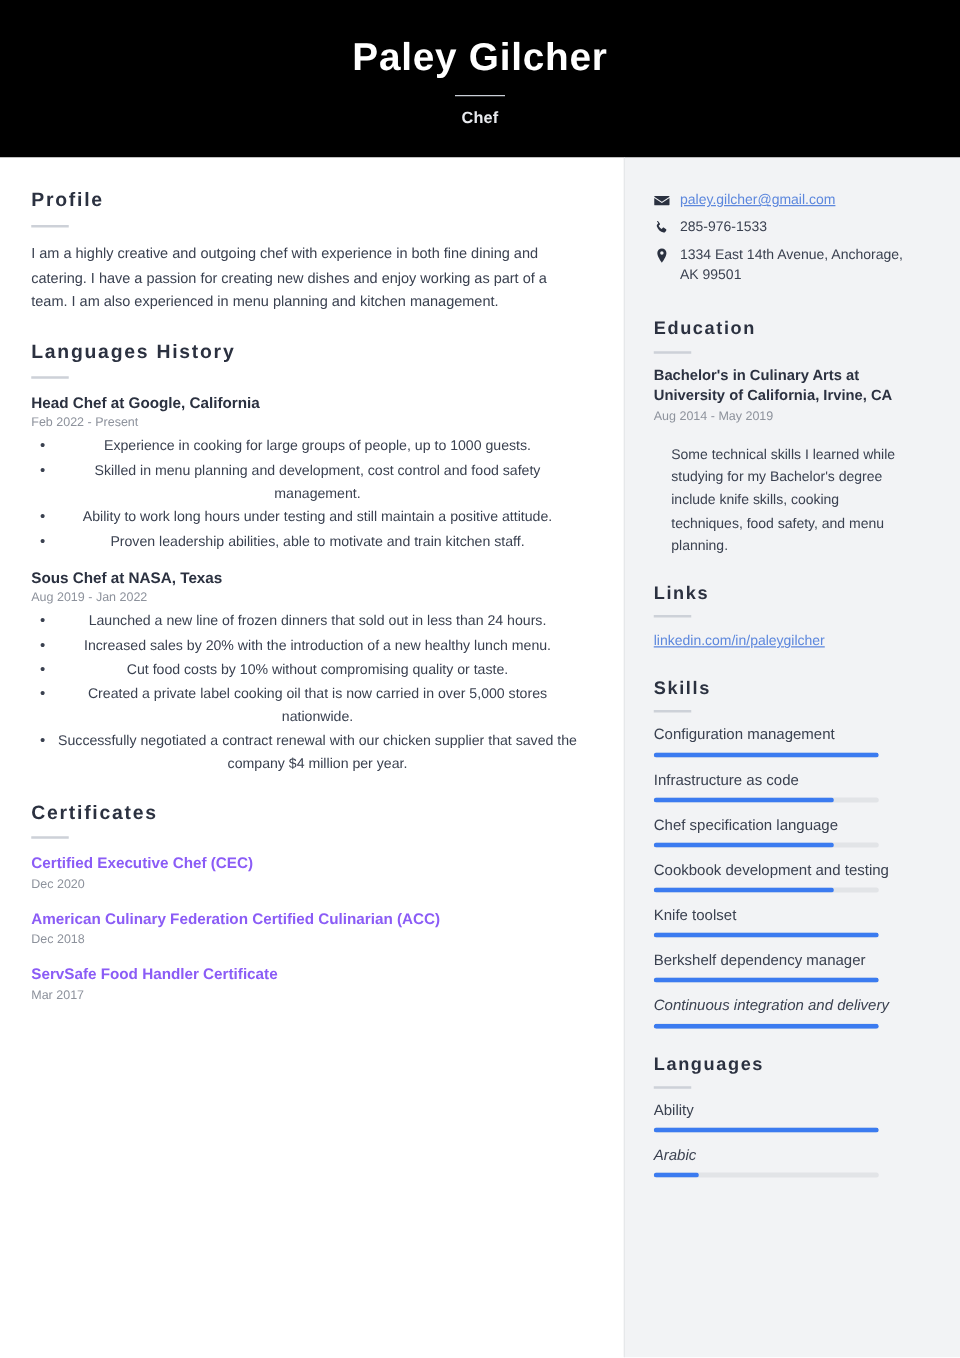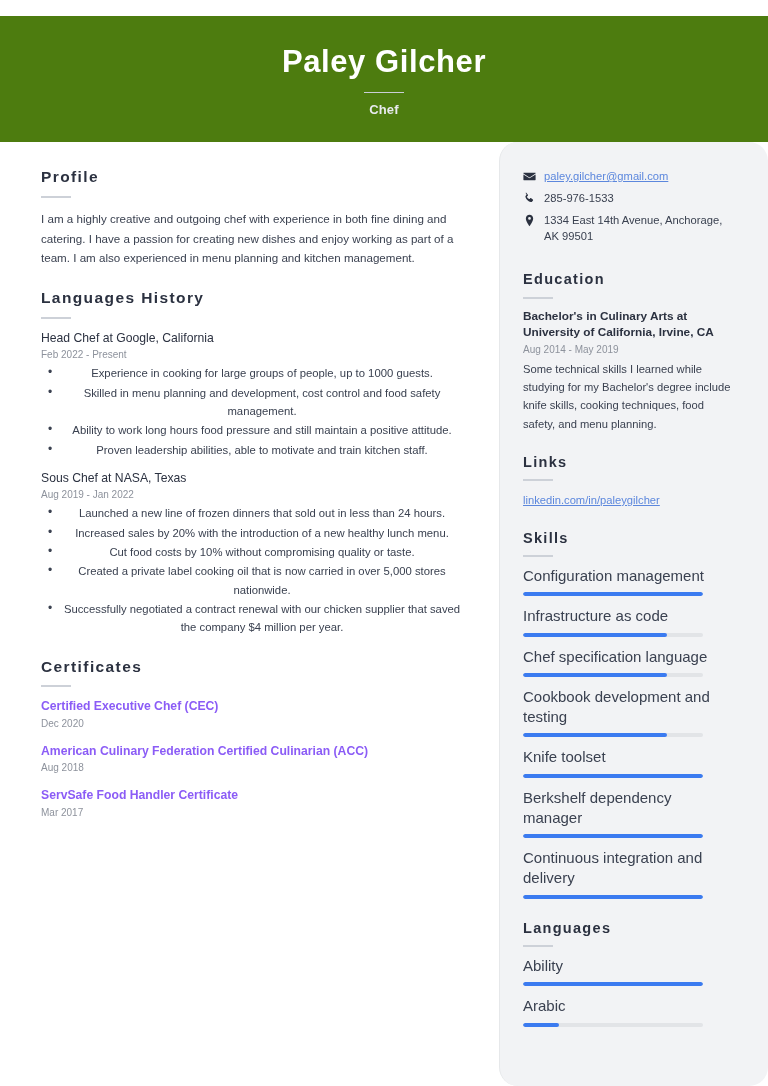--- a/index.html
+++ b/index.html
@@ -19,27 +19,26 @@
     height: 1086px;
     position: relative;
     display: flex;
     flex-direction: column;
     background: #ffffff;
   }
 
   
   .header {
     height: 126px;
-    background: #4d7c0f;
+    background: #000000;
     display: flex;
     flex-direction: column;
     align-items: center;
     justify-content: center;
     flex: none;
-    margin-top: 16px;
   }
   .header-name {
     color: #ffffff;
     font-size: 31px;
     font-weight: bold;
     letter-spacing: 0.6px;
     line-height: 1.1;
     margin: 0;
     padding-top: 4px;
   }
@@ -60,31 +59,30 @@
   .body {
     display: flex;
     flex: 1 1 auto;
     min-height: 0;
     align-items: stretch;
   }
   .main {
     width: 499px;
     flex: none;
     background: #ffffff;
-    padding: 26px 36px 0 41px;
+    padding: 26px 36px 0 25px;
     box-sizing: border-box;
   }
   .aside {
     width: 269px;
     flex: none;
     background: #f2f3f5;
     border-left: 1px solid #e6e8ea;
     padding: 26px 36px 0 23px;
     box-sizing: border-box;
-    border-radius: 19px;
   }
 
   
   .sec-head {
     font-size: 15.5px;
     font-weight: bold;
     letter-spacing: 1.4px;
     color: #2b3140;
     margin: 0;
     line-height: 1.2;
@@ -106,21 +104,21 @@
     font-size: 11.6px;
     line-height: 1.72;
     color: #3a4150;
     margin: 0;
   }
 
   
   .job { margin-bottom: 2px; }
   .job-title {
     font-size: 12.2px;
-    font-weight: normal;
+    font-weight: bold;
     color: #2b3140;
     margin: 0 0 1px 0;
     line-height: 1.35;
   }
   .job-date {
     font-size: 10px;
     color: #8d929c;
     margin: 0 0 2px 0;
     line-height: 1.5;
   }
@@ -201,37 +199,37 @@
   .edu-date {
     font-size: 10px;
     color: #8d929c;
     margin: 0 0 3px 0;
     line-height: 1.5;
   }
   .edu-desc {
     font-size: 11.2px;
     line-height: 1.62;
     color: #3a4150;
-    margin: 0;
+    margin: 14px;
   }
 
   
   .side-link {
     font-size: 11.2px;
     color: #5c87dd;
     text-decoration: underline;
     line-height: 1.5;
     display: inline-block;
   }
 
   
   .bar-item { margin-bottom: 10px; }
-  .bar-item:last-child { margin-bottom: 12px; }
+  .bar-item:last-child { margin-bottom: 12px; font-style: italic; }
   .bar-label {
-    font-size: 15px;
+    font-size: 12px;
     color: #3a4150;
     margin: 0 0 6px 0;
     line-height: 1.35;
   }
   .bar-track {
     height: 4px;
     width: 180px;
     background: #e2e4e7;
     border-radius: 2px;
     overflow: hidden;
@@ -266,21 +264,21 @@
       <div class="section">
         <div class="sec-head">Languages History</div>
         <div class="sec-rule"></div>
 
         <div class="job">
           <div class="job-title">Head Chef at Google, California</div>
           <div class="job-date">Feb 2022 - Present</div>
           <ul class="bullets">
             <li>Experience in cooking for large groups of people, up to 1000 guests.</li>
             <li>Skilled in menu planning and development, cost control and food safety management.</li>
-            <li>Ability to work long hours food pressure and still maintain a positive attitude.</li>
+            <li>Ability to work long hours under testing and still maintain a positive attitude.</li>
             <li>Proven leadership abilities, able to motivate and train kitchen staff.</li>
           </ul>
         </div>
 
         <div class="job">
           <div class="job-title">Sous Chef at NASA, Texas</div>
           <div class="job-date">Aug 2019 - Jan 2022</div>
           <ul class="bullets">
             <li>Launched a new line of frozen dinners that sold out in less than 24 hours.</li>
             <li>Increased sales by 20% with the introduction of a new healthy lunch menu.</li>
@@ -294,21 +292,21 @@
       <div class="section">
         <div class="sec-head">Certificates</div>
         <div class="sec-rule"></div>
 
         <div class="cert">
           <div class="cert-title">Certified Executive Chef (CEC)</div>
           <div class="cert-date">Dec 2020</div>
         </div>
         <div class="cert">
           <div class="cert-title">American Culinary Federation Certified Culinarian (ACC)</div>
-          <div class="cert-date">Aug 2018</div>
+          <div class="cert-date">Dec 2018</div>
         </div>
         <div class="cert">
           <div class="cert-title">ServSafe Food Handler Certificate</div>
           <div class="cert-date">Mar 2017</div>
         </div>
       </div>
 
     </div>
 
     <div class="aside">

